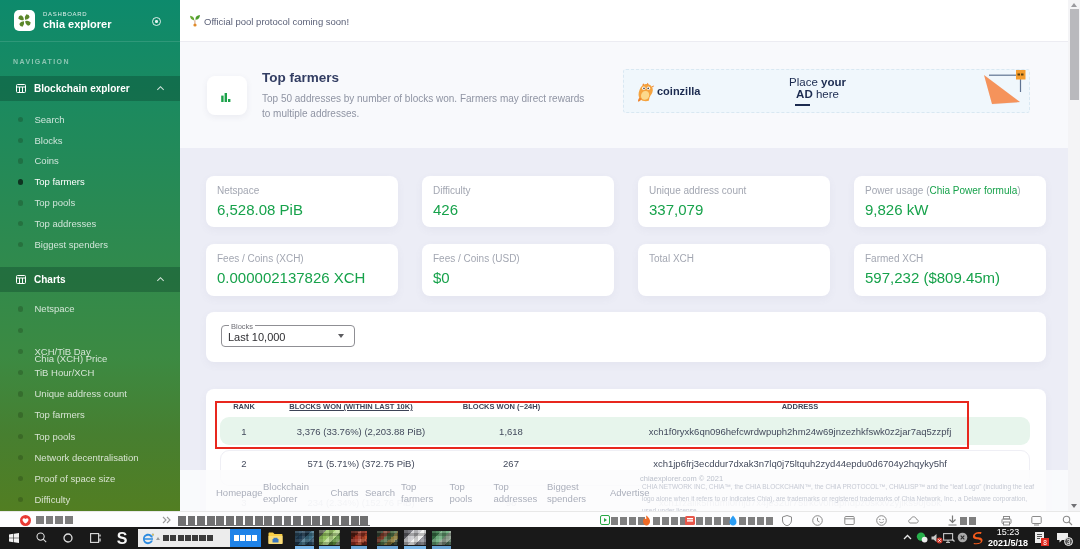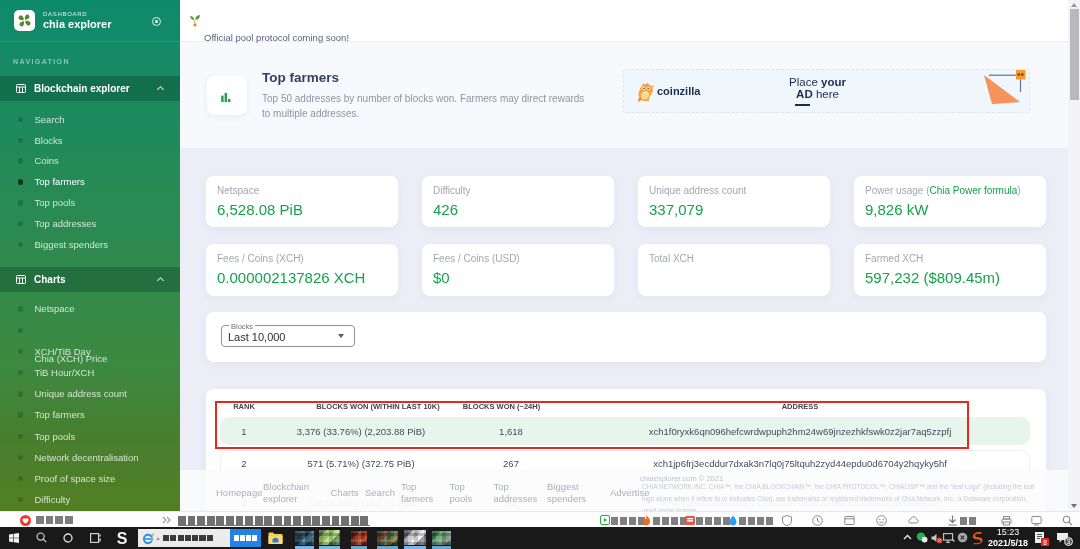--- a/index.html
+++ b/index.html
@@ -21,21 +21,21 @@
 .menuband { position:absolute; left:0; width:180px; height:25.5px; background:rgba(5,55,38,0.32); }
 .menuband .gicon { position:absolute; left:16px; top:8.5px; }
 .menuband .mtitle { position:absolute; left:34px; top:7.5px; font-size:10px; font-weight:bold; color:#fff; }
 .menuband .caret { position:absolute; left:158px; top:11px; width:5px; height:5px; border-left:1.4px solid rgba(255,255,255,0.8); border-top:1.4px solid rgba(255,255,255,0.8); transform:rotate(45deg); }
 .sbitem { position:absolute; left:34.5px; font-size:9.5px; color:rgba(255,255,255,0.78); white-space:nowrap; }
 .sbdot { position:absolute; left:17.5px; width:5.5px; height:5.5px; border-radius:50%; background:rgba(20,40,10,0.25); }
 .sbdot.active { background:#0e3320; }
 .sbitem.active { color:#fff; }
 
 #topbar { position:absolute; left:180px; top:0; width:900px; height:42px; background:#fff; border-bottom:1px solid #ececf2; }
-#topbar-text { position:absolute; left:204px; top:32px; font-size:9.5px; color:#5b6178; }
+#topbar-text { position:absolute; left:204px; top:16px; font-size:9.5px; color:#5b6178; }
 
 #hero-icon { position:absolute; left:207px; top:76px; width:40px; height:39px; background:#fff; border-radius:8px; box-shadow:0 2px 6px rgba(80,80,120,0.08); }
 #hero-title { position:absolute; left:262px; top:69.5px; font-size:13.5px; font-weight:bold; color:#333e63; }
 #hero-desc { position:absolute; left:262px; top:90.5px; font-size:10px; line-height:15.5px; color:#8f94a3; white-space:nowrap; }
 
 #ad { position:absolute; left:623px; top:69px; width:407px; height:44px; background:#f0f7fc; border:1px dashed #d9e8f2; border-radius:3px; }
 #ad-logo-text { position:absolute; left:657px; top:85px; font-size:11px; font-weight:bold; color:#1c2b50; }
 #ad-center { position:absolute; left:745px; top:77px; width:145px; text-align:center; font-size:11.5px; color:#1c2b50; line-height:11.5px; }
 #ad-underline { position:absolute; left:795px; top:104px; width:15px; height:2px; background:#1c2b50; }
 
@@ -155,21 +155,21 @@
   <div id="blocks-card">
     <div id="sel">
       <div id="sel-label">Blocks</div>
       <div id="sel-value">Last 10,000</div>
       <div id="sel-caret"></div>
     </div>
   </div>
 
   <div id="table-card">
     <div class="th" style="left:38px;">RANK</div>
-    <div class="th" style="left:172px;">BLOCKS WON (WITHIN LAST 10K)</div>
+    <div class="th" style="left:145px;text-decoration:underline;">BLOCKS WON (WITHIN LAST 10K)</div>
     <div class="th" style="left:295.5px;">BLOCKS WON (~24H)</div>
     <div class="th" style="left:594px;">ADDRESS</div>
     <div id="row1"></div>
     <div style="position:absolute;left:14px;top:61px;width:810px;height:36px;border:1px solid #efeff5;border-radius:9px;"></div>
     <div class="td" style="left:38px; top:37px;">1</div>
     <div class="td" style="left:155px; top:37px;">3,376 (33.76%) (2,203.88 PiB)</div>
     <div class="td" style="left:305px; top:37px;">1,618</div>
     <div class="td" style="left:594px; top:37px;">xch1f0ryxk6qn096hefcwrdwpuph2hm24w69jnzezhkfswk0z2jar7aq5zzpfj</div>
     <div class="td" style="left:38px; top:69px;">2</div>
     <div class="td" style="left:155px; top:69px;">571 (5.71%) (372.75 PiB)</div>

